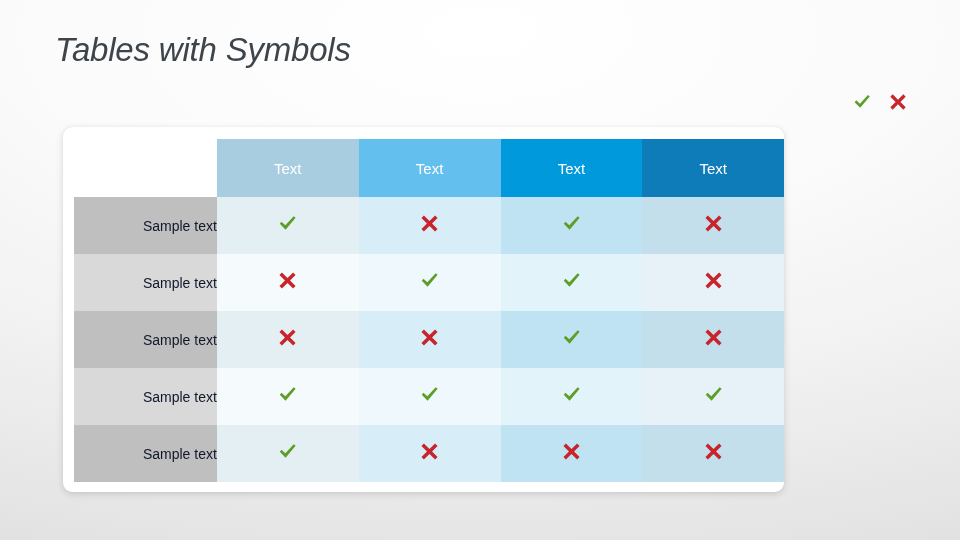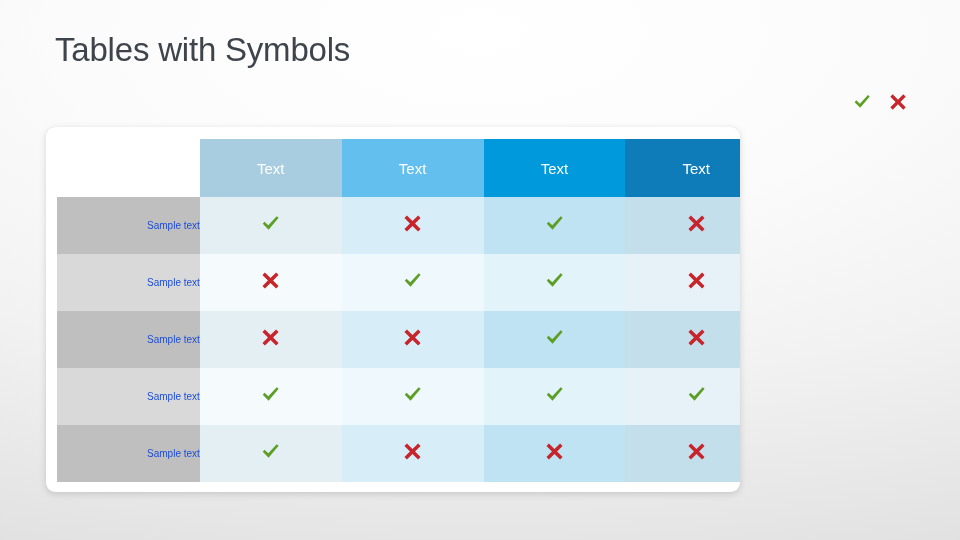--- a/index.html
+++ b/index.html
@@ -28,20 +28,21 @@
   .title {
     position: absolute;
     left: 55px;
     top: 28px;
     font-size: 33px;
     line-height: 44px;
     font-weight: normal;
     color: #3d444b;
     letter-spacing: -0.2px;
     white-space: nowrap;
+    font-style: italic;
   }
   .subtitle {
     position: absolute;
     left: 56px;
     top: 83px;
     font-size: 15.5px;
     line-height: 22px;
     color: #5a6168;
     white-space: nowrap;
   }
@@ -53,28 +54,29 @@
     top: 92px;
     display: flex;
     align-items: center;
     gap: 16px;
   }
   .deco .sym { display: block; }
 
   
   .card {
     position: absolute;
-    left: 46px;
+    left: 63px;
     top: 127px;
     width: 694px;
     height: 365px;
     background: #ffffff;
     border-radius: 9px;
     box-shadow: 0 2px 7px rgba(0,0,0,0.14), 0 0 1px rgba(0,0,0,0.10);
     overflow: hidden;
+    padding-left: 27px;
   }
 
   .table {
     position: absolute;
     left: 11px;
     top: 12px;
     width: 852px;
     border-collapse: collapse;
     table-layout: fixed;
   }
@@ -96,22 +98,22 @@
     font-size: 15px;
     font-weight: normal;
     text-align: center;
     vertical-align: middle;
     height: 58px;
   }
 
   
   .brow { height: 57px; }
   .lcell {
-    font-size: 10px;
-    color: #1d4ed8;
+    font-size: 14px;
+    color: #0f172a;
     text-align: right;
     padding-right: 11px;
     vertical-align: middle;
     height: 57px;
     white-space: nowrap;
   }
   .dcell {
     text-align: center;
     vertical-align: middle;
     height: 57px;

